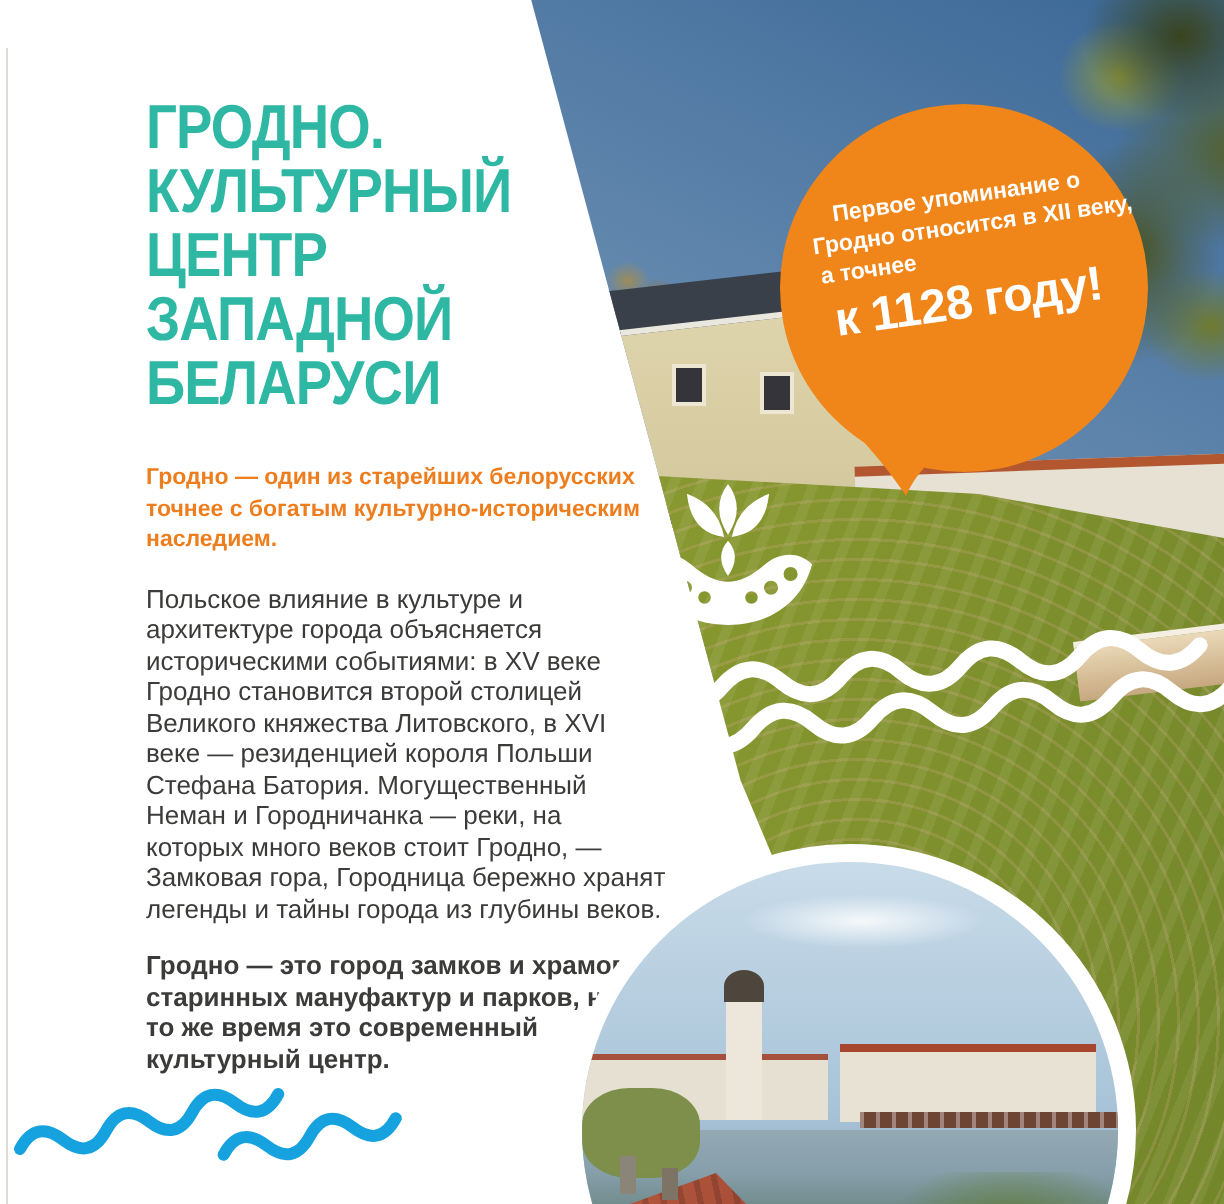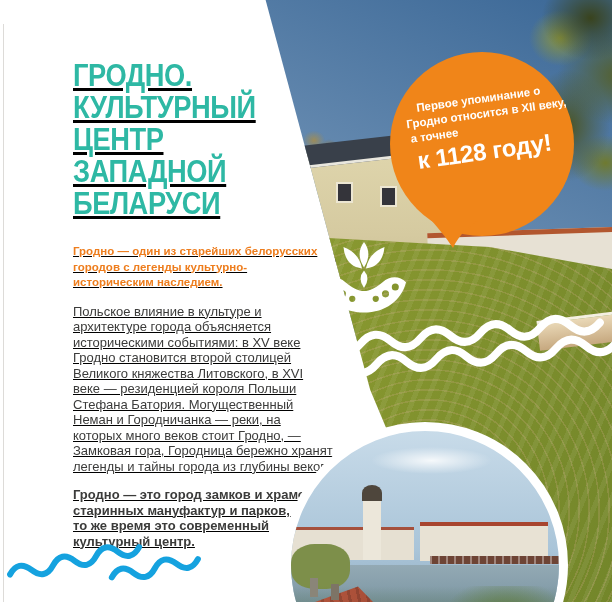--- a/index.html
+++ b/index.html
@@ -1,21 +1,21 @@
 <!DOCTYPE html>
 <html><head>
 <meta charset="utf-8">
 <style>
   html,body{margin:0;padding:0;background:#fff;}
   .page{position:relative;width:612px;height:602px;background:#ffffff;overflow:hidden;
         font-family:"Liberation Sans","DejaVu Sans",sans-serif;}
   .edge-line{position:absolute;left:3px;top:24px;bottom:0;width:1px;background:#dddbd8;}
 
   
-  .text-col{position:absolute;left:73px;top:60px;width:262px;text-decoration:underline;}
+  .text-col{position:absolute;left:73px;top:48px;width:262px;}
   .headline{margin:0;color:#2eb8a4;font-size:31px;line-height:32px;font-weight:700;
             letter-spacing:-.5px;transform:scaleX(.88);transform-origin:left top;
             font-stretch:condensed;white-space:nowrap;}
   .intro{margin:24px 0 0 0;color:#ee7d1d;font-weight:700;font-size:11.5px;line-height:15.5px;width:252px;}
   .body-p{margin:13px 0 0 0;color:#3b3b3a;font-size:13px;line-height:15.5px;width:260px;}
   .body-p.strong{font-weight:700;}
 
   
   .photo-main{position:absolute;inset:0;
       clip-path:polygon(43.4% 0%,100% 0%,100% 100%,75% 100%,60.5% 64.8%);}
@@ -178,21 +178,21 @@
   </svg>
 
   <div class="text-col">
     <h1 class="headline">
       <div>ГРОДНО.</div>
       <div>КУЛЬТУРНЫЙ</div>
       <div>ЦЕНТР</div>
       <div>ЗАПАДНОЙ</div>
       <div>БЕЛАРУСИ</div>
     </h1>
-    <p class="intro">Гродно — один из старейших белорусских городов с легенды культурно-историческим наследием.</p>
+    <p class="intro">Гродно — один из старейших белорусских точнее с богатым культурно-историческим наследием.</p>
     <p class="body-p">Польское влияние в культуре и архитектуре города объясняется историческими событиями: в XV веке Гродно становится второй столицей Великого княжества Литовского, в XVI веке — резиденцией короля Польши Стефана Батория. Могущественный Неман и Городничанка — реки, на которых много веков стоит Гродно, — Замковая гора, Городница бережно хранят легенды и тайны города из глубины веков.</p>
     <p class="body-p strong">Гродно — это город замков и храмов, старинных мануфактур и парков, но в то же время это современный культурный центр.</p>
   </div>
 
   <svg class="blue-waves" width="200" height="70" viewBox="0 0 200 70">
     <g fill="none" stroke="#15a2df" stroke-width="6" stroke-linecap="round">
       <path d="M3,20 q11,-13 22,0 t22,0 t22,0 t22,0 t22,0 t22,0"></path>
       <path d="M102,44 q11,-13 22,0 t22,0 t22,0 t22,0"></path>
     </g>
   </svg>

